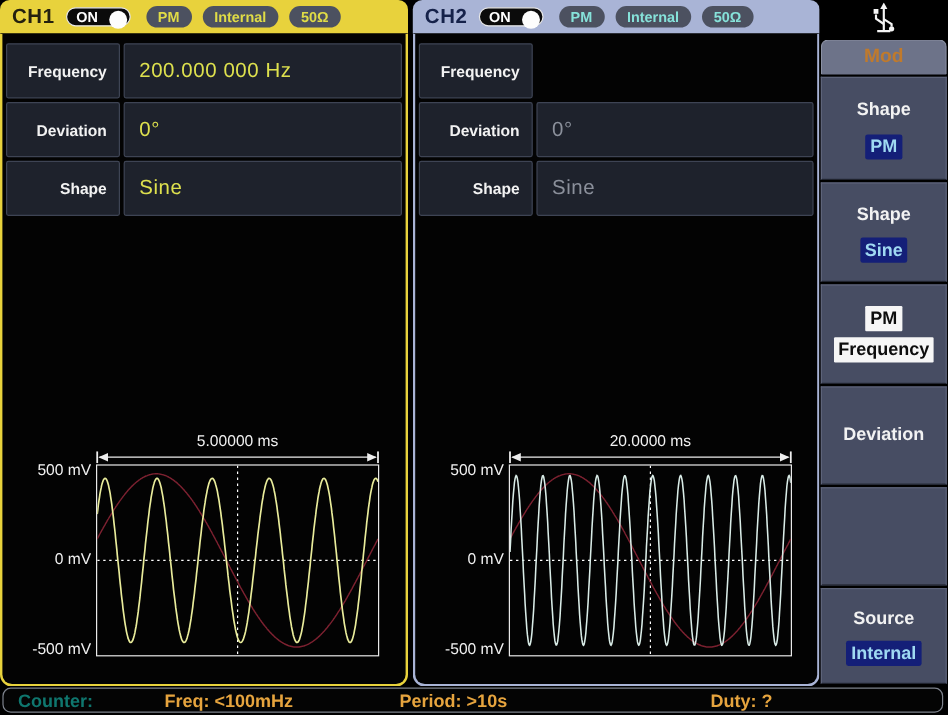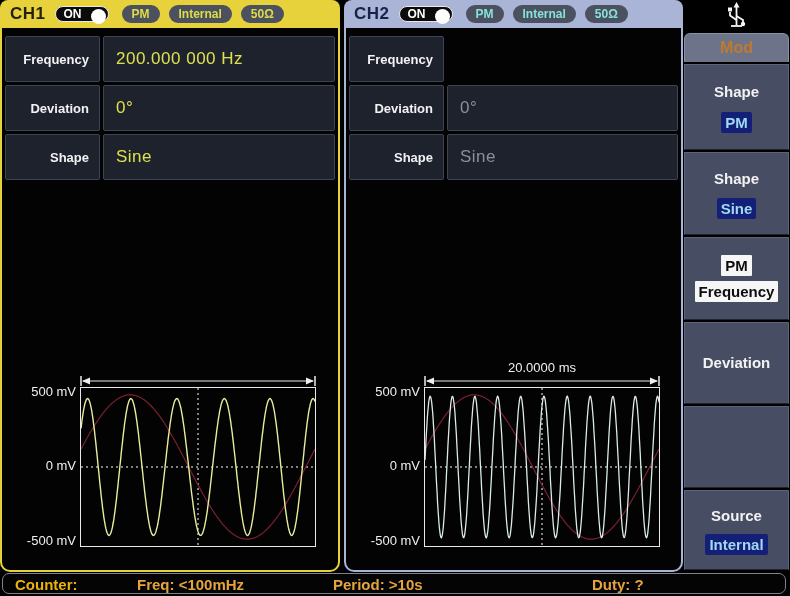--- a/index.html
+++ b/index.html
@@ -99,20 +99,21 @@
         <div class="prow">
           <div class="pcell plabel">Deviation</div>
           <div class="pcell pvalue" style="color: rgb(222, 225, 78);">0°</div>
         </div>
         <div class="prow">
           <div class="pcell plabel">Shape</div>
           <div class="pcell pvalue" style="color: rgb(222, 225, 78);">Sine</div>
         </div>
       </div>
 
+      <div class="scope-span-label">5.00000 ms</div>
       <svg class="scope-arrow" width="236" height="10" viewBox="0 0 236 10">
         <line x1="1" y1="0" x2="1" y2="10" stroke="#eee" stroke-width="1.5"></line>
         <line x1="235" y1="0" x2="235" y2="10" stroke="#eee" stroke-width="1.5"></line>
         <line x1="3" y1="5" x2="233" y2="5" stroke="#eee" stroke-width="1"></line>
         <polygon points="2,5 10,1.5 10,8.5" fill="#eee"></polygon>
         <polygon points="234,5 226,1.5 226,8.5" fill="#eee"></polygon>
       </svg>
       <span class="ylab t">500 mV</span>
       <span class="ylab m">0 mV</span>
       <span class="ylab b">-500 mV</span>
@@ -213,19 +214,19 @@
 
     <div class="skey sk5"></div>
 
     <div class="skey sk6">
       <span class="line">Source</span>
       <span class="line hl-navy" style="background-color: rgb(20, 31, 120); color: rgb(159, 217, 242);">Internal</span>
     </div>
   </div>
 
   <div class="statusbar">
-    <span class="st0" style="color: #eab308;">Counter:</span>
+    <span class="st0" style="color: #0f766e;">Counter:</span>
     <span class="st1" style="color: rgb(230, 164, 62); margin-left: 24px;">Freq: &lt;100mHz</span>
     <span class="st2" style="color: rgb(230, 164, 62);">Period: &gt;10s</span>
     <span class="st3" style="color: rgb(230, 164, 62);">Duty: ?</span>
   </div>
 
 </div>
 
 </body></html>

